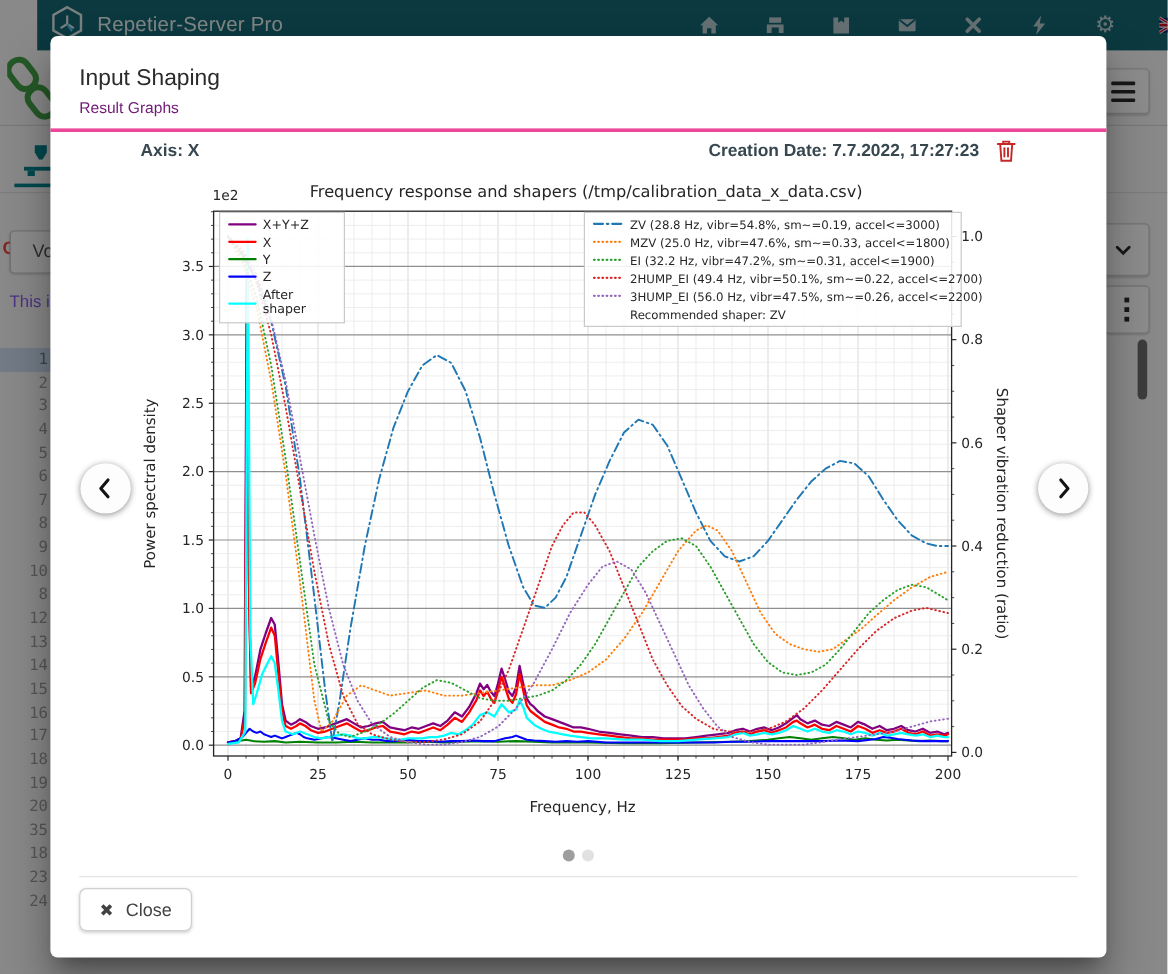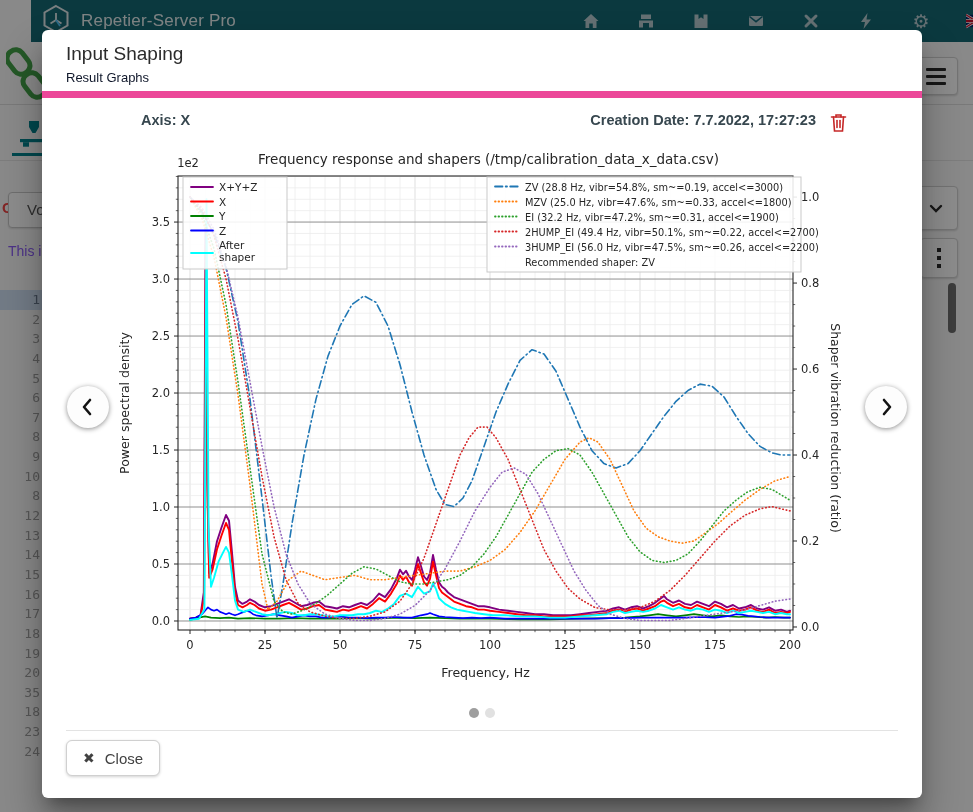--- a/index.html
+++ b/index.html
@@ -38,26 +38,26 @@
   .burger span { display:block; width:20px; height:3px; background:#2b2b2b; border-radius:1px; margin:2px 0; }
   .kebab span { display:block; width:4px; height:4px; background:#2b2b2b; margin:2px auto; }
   .scrollthumb { position:absolute; left:948px; top:283px; width:8px; height:50px;
                  border-radius:4px; background:#6e6e6e; }
 
   
   .overlay { position:absolute; inset:0; background:rgba(0,0,0,0.45); z-index:50; }
   .modal { position:absolute; left:42px; top:30px; width:880px; height:768px; background:#fff;
            border-radius:6px; z-index:100;
            box-shadow:0 11px 15px -7px rgba(0,0,0,.35), 0 24px 38px 3px rgba(0,0,0,.28); }
-  .m-header { position:absolute; left:0; top:0; width:100%; height:68px; border-bottom:7px solid #ec4899; }
+  .m-header { position:absolute; left:0; top:12px; width:100%; height:68px; border-bottom:3px solid #ec4899; }
   .m-title { position:absolute; left:24px; top:13px; font-size:19px; font-weight:500; color:#2b2b2b; }
-  .m-subtitle { position:absolute; left:24px; top:40px; font-size:13px; color:#0f172a; }
+  .m-subtitle { position:absolute; left:24px; top:40px; font-size:13px; color:#701a75; }
 
   .m-meta { position:absolute; left:75px; right:74px; top:82px; height:28px;
-            display:flex; font-size:14.5px; font-weight:bold; color:#37474f;margin-left:24px; }
+            display:flex; align-items:center; font-size:14.5px; font-weight:bold; color:#37474f; }
   .m-meta .spacer { flex:1; }
   .trash-btn { margin-left:12px; width:20px; height:22px; cursor:pointer; background:none; border:none; }
 
   .chart-wrap { position:absolute; left:73px; top:115px; width:737px; height:552px; background:#fff; }
 
   .car-arrow { position:absolute; top:356px; width:42px; height:42px; border-radius:50%;
                background:#fdfdfd; border:none; box-shadow:0 1px 5px rgba(0,0,0,.45);
                display:flex; align-items:center; justify-content:center; cursor:pointer; }
   .car-arrow.left { left:25px; } .car-arrow.right { left:823px; }
 

